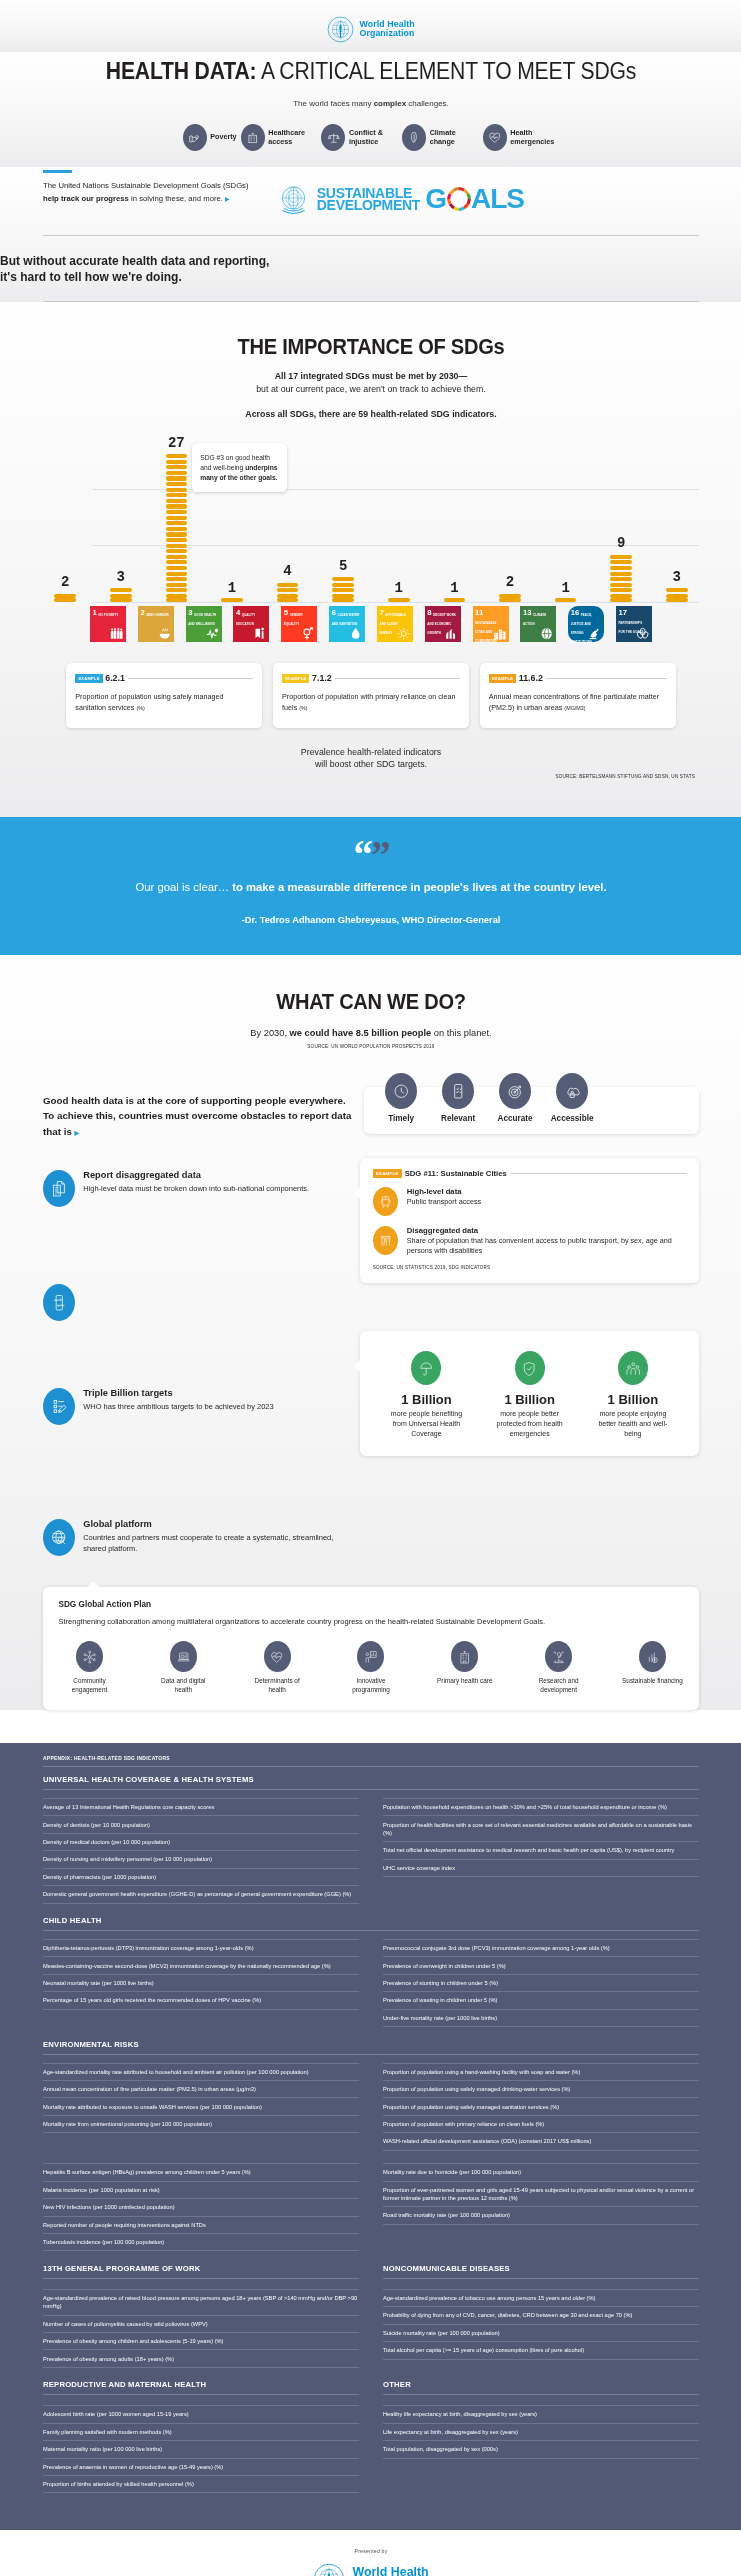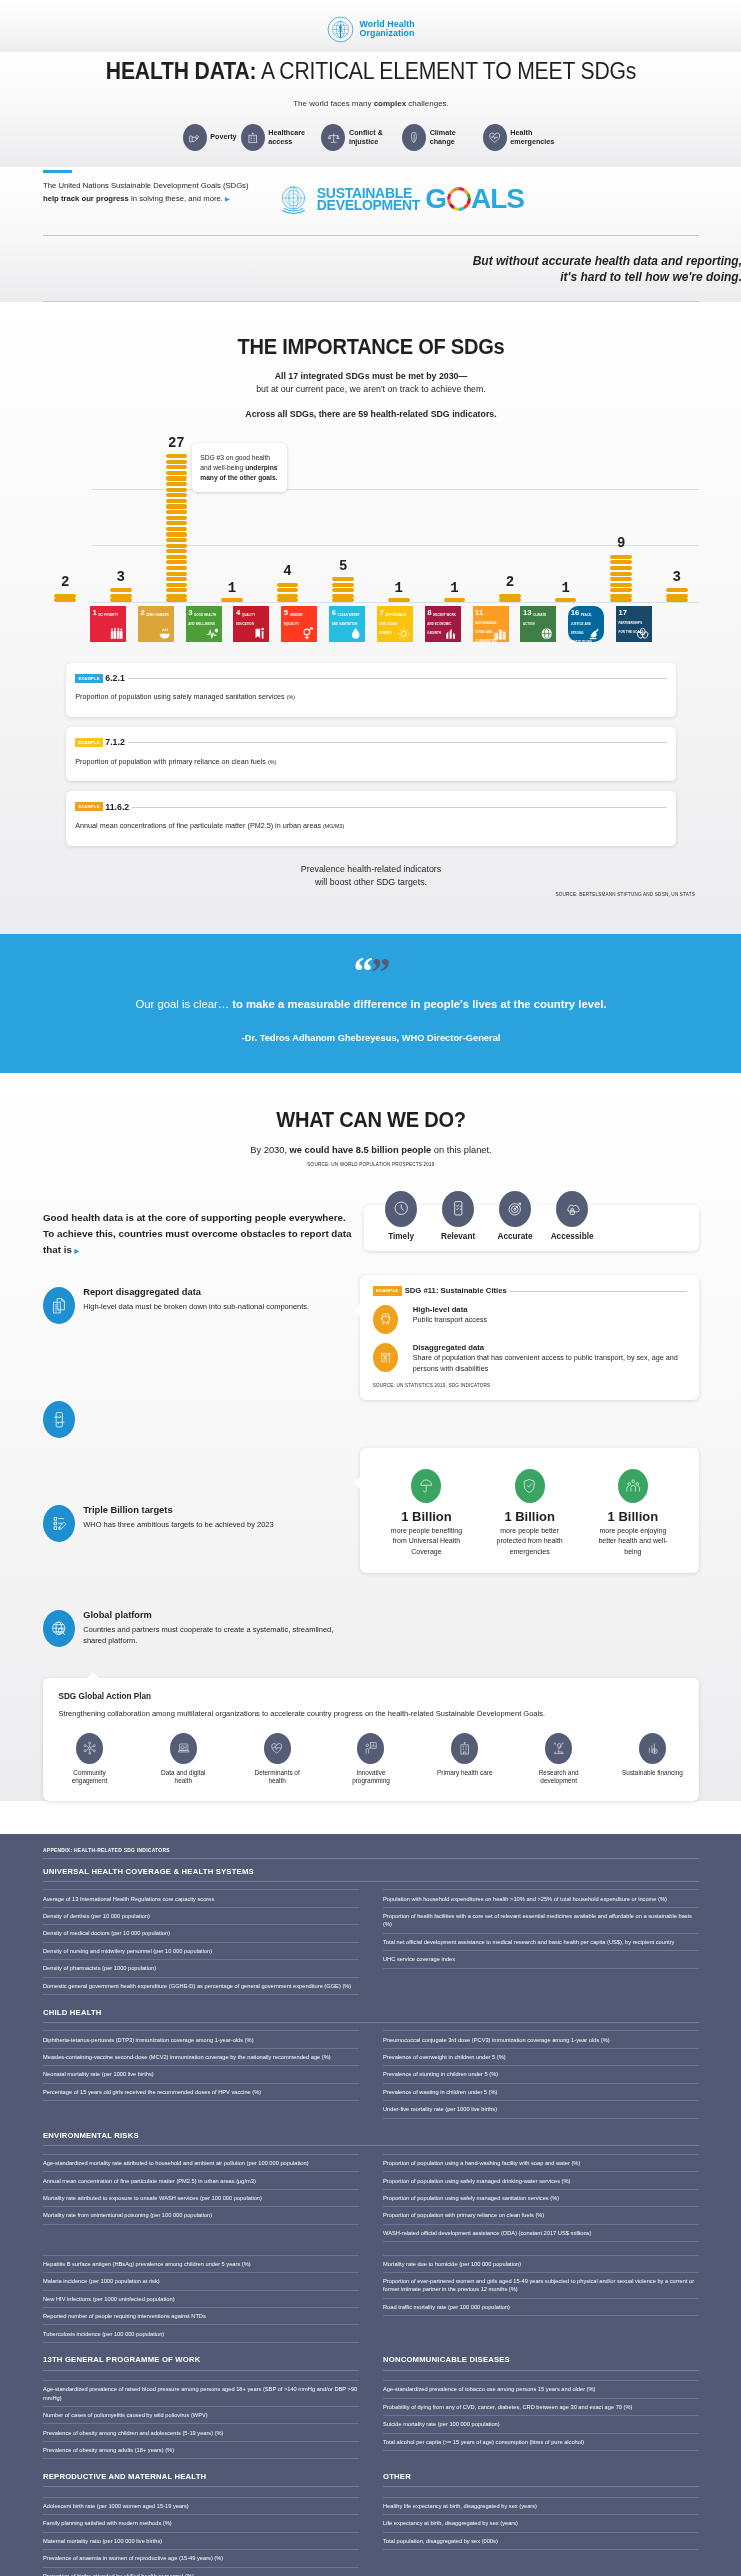--- a/index.html
+++ b/index.html
@@ -60,22 +60,22 @@
     font-family:"Liberation Sans Narrow","Liberation Sans",sans-serif;
   }
   .goals-word { display:flex; align-items:center; }
   .goals-word span {
     font-size:28px; font-weight:bold; color:#29a8e0; letter-spacing:-1px;
     font-family:"Liberation Sans Narrow","Liberation Sans",sans-serif;
   }
   .sdg-wheel { width:24px; height:24px; margin:0 0.5px; }
 
   .hr-thin { height:0.5px; background:#c9c9cd; margin:17.5px 43px 0; }
-  .but-line { text-align:right; font-size:12px; font-weight:bold; line-height:1.34; padding:17.5px 0 15.5px;
-              font-family:"Liberation Sans Narrow","Liberation Sans",sans-serif;font-style:italic; }
+  .but-line { text-align:left; font-size:12px; font-weight:bold; line-height:1.34; padding:17.5px 0 15.5px;
+              font-family:"Liberation Sans Narrow","Liberation Sans",sans-serif; }
   .hr-thin2 { height:0.5px; background:#c9c9cd; margin:0 43px; }
 
   
   .imp-title {
     text-align:center; font-size:21.6px; font-weight:bold; padding:32px 0 10.3px; letter-spacing:-0.3px;
     font-family:"Liberation Sans Narrow","Liberation Sans",sans-serif; transform:scaleX(.93);
   }
   .imp-sub1 { text-align:center; font-size:8.8px; font-weight:bold; line-height:1.45; }
   .imp-sub1 .light { font-weight:normal; }
   .imp-sub2 { text-align:center; font-size:8.8px; font-weight:bold; padding-top:13.4px; }
@@ -100,21 +100,21 @@
     border-right-color:#fff; border-left:0;
   }
   .icon-row { display:flex; justify-content:space-between; padding:4.1px 47px 0; }
   .sdg-tile { width:36px; height:36px; color:#fff; padding:2.6px 2.6px; position:relative; }
   .sdg-tile .num { font-size:7.7px; font-weight:bold; line-height:1; float:left; margin-right:1.5px;
                    font-family:"Liberation Sans Narrow","Liberation Sans",sans-serif; }
   .sdg-tile .nm { font-size:2.9px; font-weight:bold; line-height:1.22; letter-spacing:0.1px; text-transform:uppercase; }
   .sdg-tile .glyph { position:absolute; bottom:2.1px; right:2.6px; width:13.4px; height:13.4px; }
 
   
-  .ex-cards { display:flex; gap:10.3px; padding:20.6px 66px 0;flex-direction:column; }
+  .ex-cards { display:flex; gap:10.3px; padding:20.6px 66px 0; }
   .ex-card { flex:1; background:#fff; border-radius:5.2px; box-shadow:0 1px 3.6px rgba(0,0,0,.14); padding:10.3px 9.3px 14.4px; }
   .ex-head { display:flex; align-items:center; gap:0; }
   .ex-badge { font-size:4.1px; font-weight:bold; color:#fff; padding:2.1px 3.1px; letter-spacing:0.2px; }
   .ex-code { font-size:8.8px; font-weight:bold; margin-left:2.6px;
              font-family:"Liberation Sans Narrow","Liberation Sans",sans-serif; }
   .ex-line { flex:1; height:0.5px; background:#cfcfcf; margin-left:3.1px; }
   .ex-body { font-size:7.2px; line-height:1.55; margin-top:8.2px; }
   .ex-body .unit { font-size:5.4px; }
 
   .boost { text-align:center; font-size:8.8px; line-height:1.45; padding:17.5px 0 0; }
@@ -159,21 +159,21 @@
   .pill-ico svg { width:16.5px; height:17.5px; }
   .pill-h { font-size:9.3px; font-weight:bold; margin-bottom:3.1px;
             font-family:"Liberation Sans Narrow","Liberation Sans",sans-serif; }
   .pill-p { font-size:7.5px; line-height:1.5; }
   .pill-right { flex:1; }
   .card-w { background:#fff; border-radius:6.2px; box-shadow:0 1px 4.1px rgba(0,0,0,.13); padding:11.3px 12.4px 12.4px; position:relative; margin-bottom:18.5px; }
   .card-w:before { content:""; position:absolute; left:-6.2px; top:29px; border:6.2px solid transparent; border-right-color:#fff; border-left:0; }
   .ex2-head { display:flex; align-items:center; }
   .ex2-badge { font-size:4.4px; font-weight:bold; color:#fff; background:#f0a11c; padding:2.1px 3.1px; letter-spacing:0.2px; }
   .ex2-title { font-size:7.7px; font-weight:bold; margin-left:3.1px; }
-  .dat-row { display:flex; gap:15px; margin-top:9.3px; }
+  .dat-row { display:flex; gap:9px; margin-top:9.3px; }
   .dat-ico { width:25px; height:29px; border-radius:50%/50%; background:#f0a11c; flex:0 0 auto;
              display:flex; align-items:center; justify-content:center; }
   .dat-ico svg { width:13.4px; height:14.4px; }
   .dat-h { font-size:7.7px; font-weight:bold; }
   .dat-p { font-size:7.2px; line-height:1.5; margin-top:1px; }
   .card-src { font-size:4.6px; letter-spacing:0.2px; margin-top:8.2px; text-transform:uppercase; }
 
   .billions { display:flex; justify-content:space-around; text-align:center; padding:3.1px 2.1px 4.1px; }
   .bil { width:77px; }
   .bil-circ { width:30px; height:34px; border-radius:50%/50%; background:#3aa563; margin:0 auto 6.2px;
@@ -700,21 +700,21 @@
                 <path d="M14 7h11M14 16h8M14 25h6"></path>
                 <path d="M25 14l4 4-9 9-5 1 1-5z"></path>
               </svg>
           </div>
           <div>
             <div class="pill-h">Triple Billion targets</div>
             <div class="pill-p">WHO has three ambitious targets to be achieved by 2023</div>
           </div>
         </div>
 
-        <div class="pill" style="margin-top:68px">
+        <div class="pill" style="margin-top:94px">
           <div class="pill-ico">
             <svg viewBox="0 0 32 34" fill="none" stroke="#fff" stroke-width="1.5">
                 <circle cx="15" cy="16" r="12"></circle>
                 <ellipse cx="15" cy="16" rx="5.5" ry="12"></ellipse>
                 <path d="M3 16h24M5 9h20M5 23h20"></path>
                 <circle cx="19" cy="21" r="5"></circle>
                 <path d="M23 25l4 4"></path>
               </svg>
           </div>
           <div>

